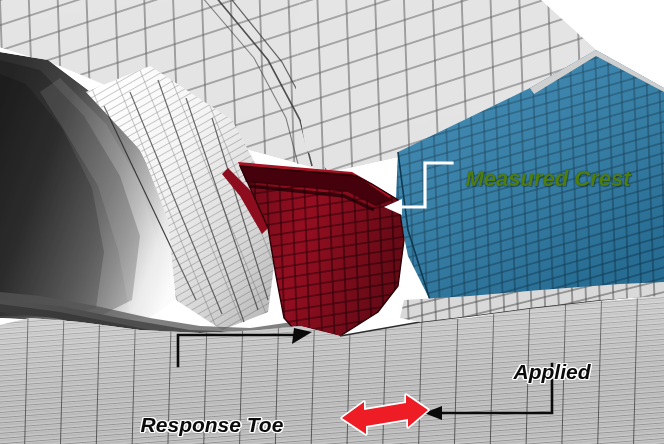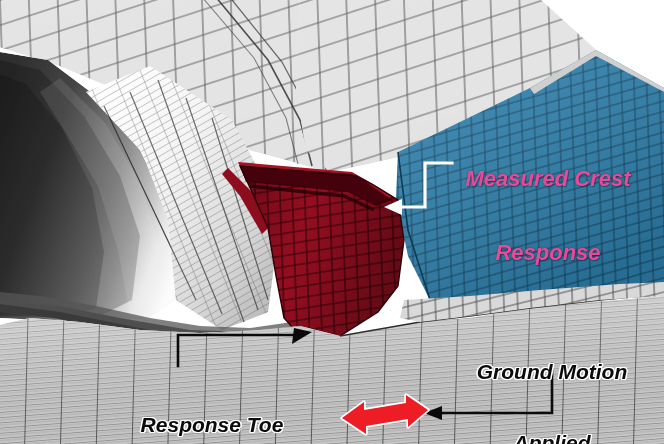--- a/index.html
+++ b/index.html
@@ -16,21 +16,21 @@
   .anno{
     position:absolute;
     font-family:"Liberation Sans", sans-serif;
     font-style:italic;
     font-weight:bold;
     line-height:1.12;
     white-space:pre;
     pointer-events:none;
   }
   .anno.light{
-    color:#ec4899;
+    color:#4d7c0f;
     text-shadow:
       0 0 2px rgba(0,0,0,.35),
       1px 1px 1px rgba(0,0,0,.28);
   }
   .anno.dark{
     color:#0b0b0b;
     text-shadow:
       -1.4px 0 0 #ffffff, 1.4px 0 0 #ffffff,
       0 -1.4px 0 #ffffff, 0 1.4px 0 #ffffff,
       -1px -1px 0 #ffffff, 1px -1px 0 #ffffff,
@@ -271,26 +271,24 @@
       <g>
         <polygon points="342,418 364,402 364,410 406,403 406,395 428,410 408,427 408,419 366,426 366,434" fill="#ee1c25" stroke="#ffffff" stroke-width="3.4" stroke-linejoin="round"></polygon>
         <polygon points="342,418 364,402 364,410 406,403 406,395 428,410 408,427 408,419 366,426 366,434" fill="#ee1c25"></polygon>
       </g>
 
     </g>
   </svg>
 
   <div class="anno light" id="label-crest">
     <div>Measured Crest</div>
-    <div>Response</div>
   </div>
 
   <div class="anno dark" id="label-toe">
     <div>Response Toe</div>
     
   </div>
 
   <div class="anno dark" id="label-ground">
-    <div>Ground Motion</div>
     <div>Applied</div>
   </div>
 
 </div>
 
 </body></html>

